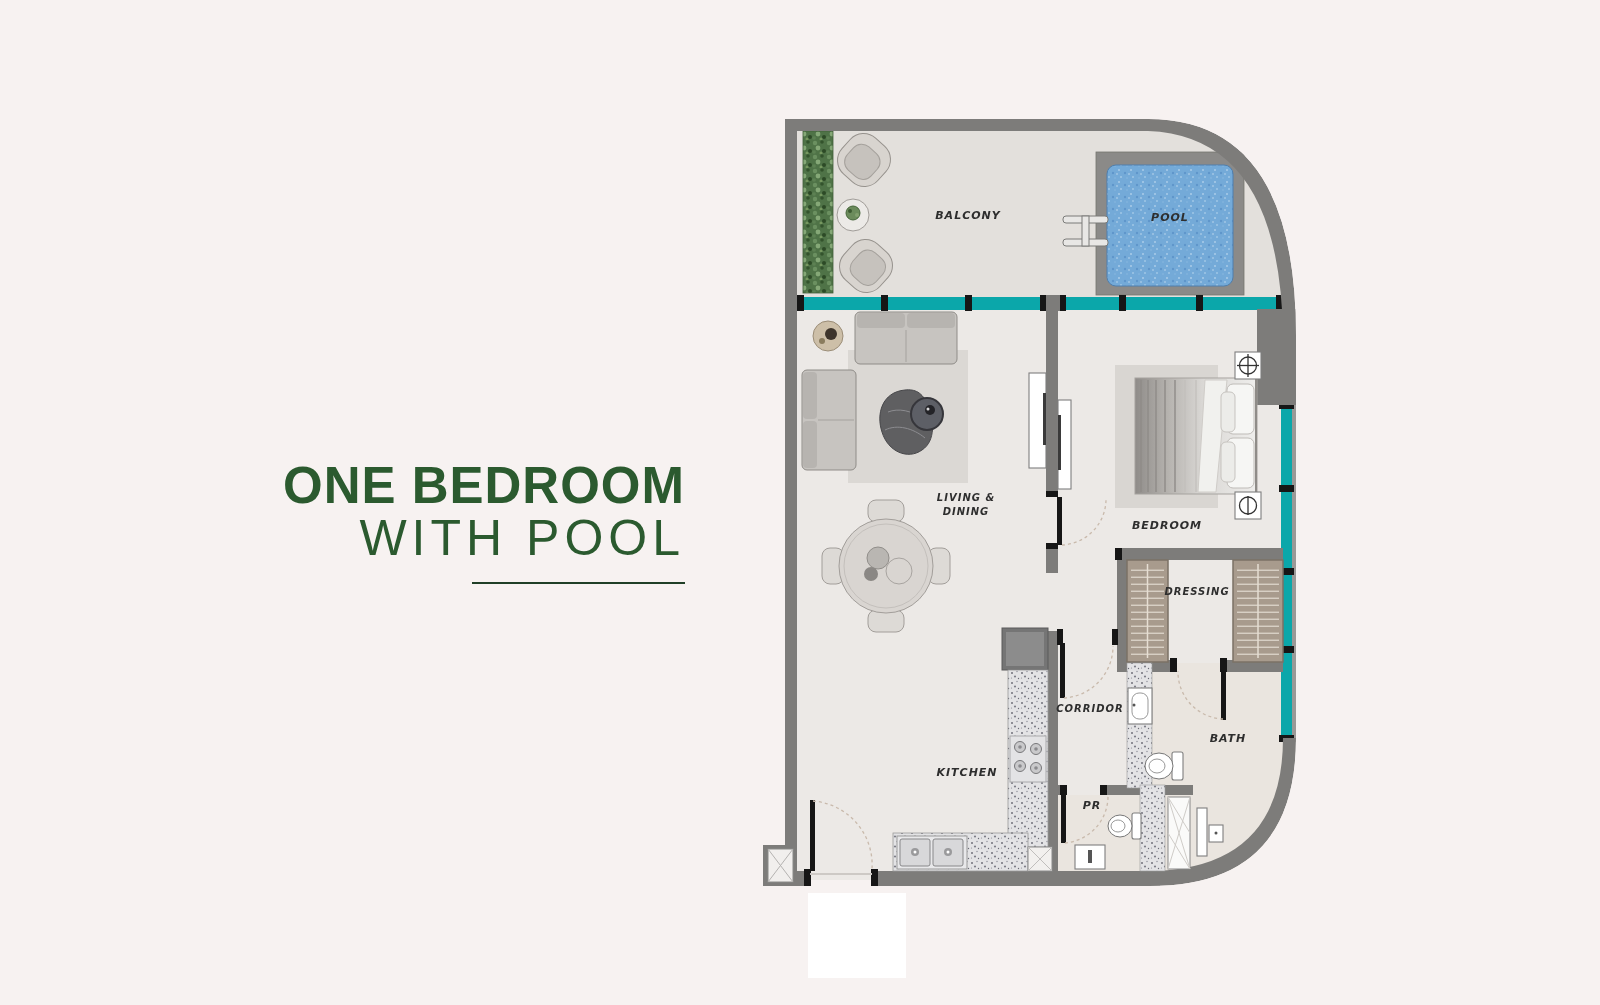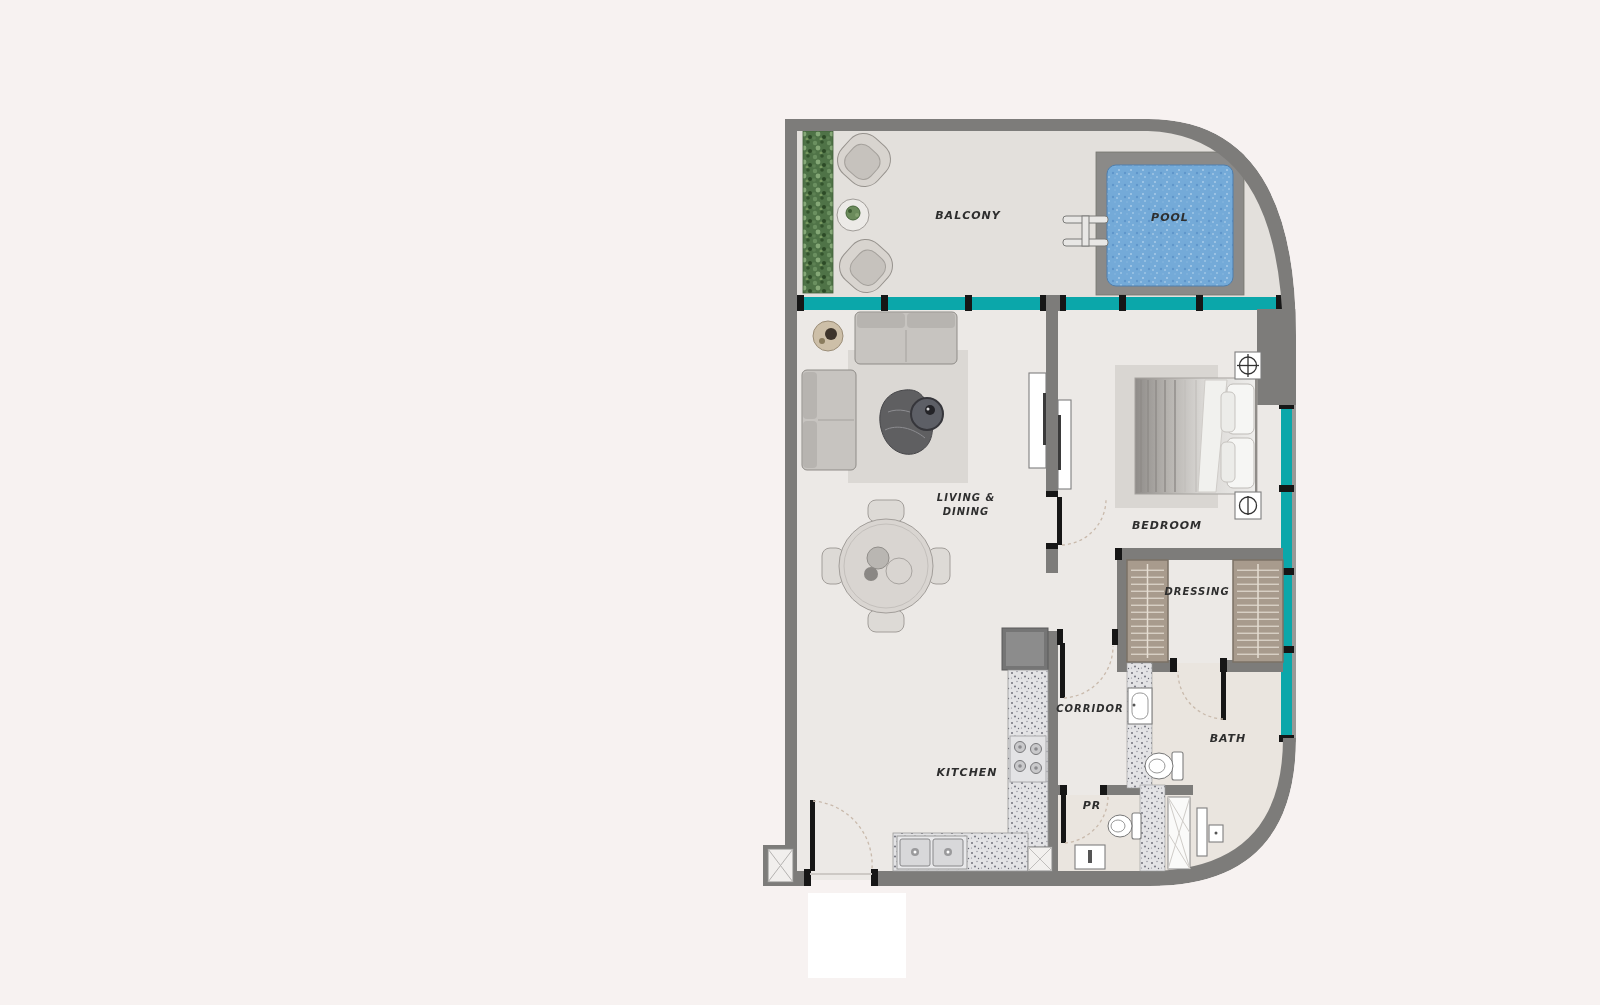--- a/index.html
+++ b/index.html
@@ -21,20 +21,25 @@
   .fix{fill:#ffffff;stroke:#7f7f7f;stroke-width:1.1;}
   .sofa{fill:#c7c4c0;stroke:#8f8c88;stroke-width:1;}
   .sofa-back{fill:#b7b4b0;stroke:none;}
   .mask{fill:#f7f2f1;}
 </style>
 </head>
 <body>
 
 <div class="stage">
 
+  <div class="title-block">
+    <div class="title-line1">ONE BEDROOM</div>
+    <div class="title-line2">WITH POOL</div>
+    <div class="title-rule"></div>
+  </div>
 
   <svg class="plan-svg" width="1600" height="1005" viewBox="0 0 1600 1005">
     <defs>
       <pattern id="speck" width="10" height="10" patternUnits="userSpaceOnUse">
         <rect width="10" height="10" fill="#e3e3e5"></rect>
         <circle cx="2" cy="3" r="1" fill="#70707a"></circle>
         <circle cx="7" cy="1.5" r="0.8" fill="#9b9ba4"></circle>
         <circle cx="5" cy="6.5" r="1.1" fill="#7e7e88"></circle>
         <circle cx="8.5" cy="8.5" r="0.7" fill="#6a6a74"></circle>
         <circle cx="1.5" cy="8" r="0.6" fill="#8f8f98"></circle>

